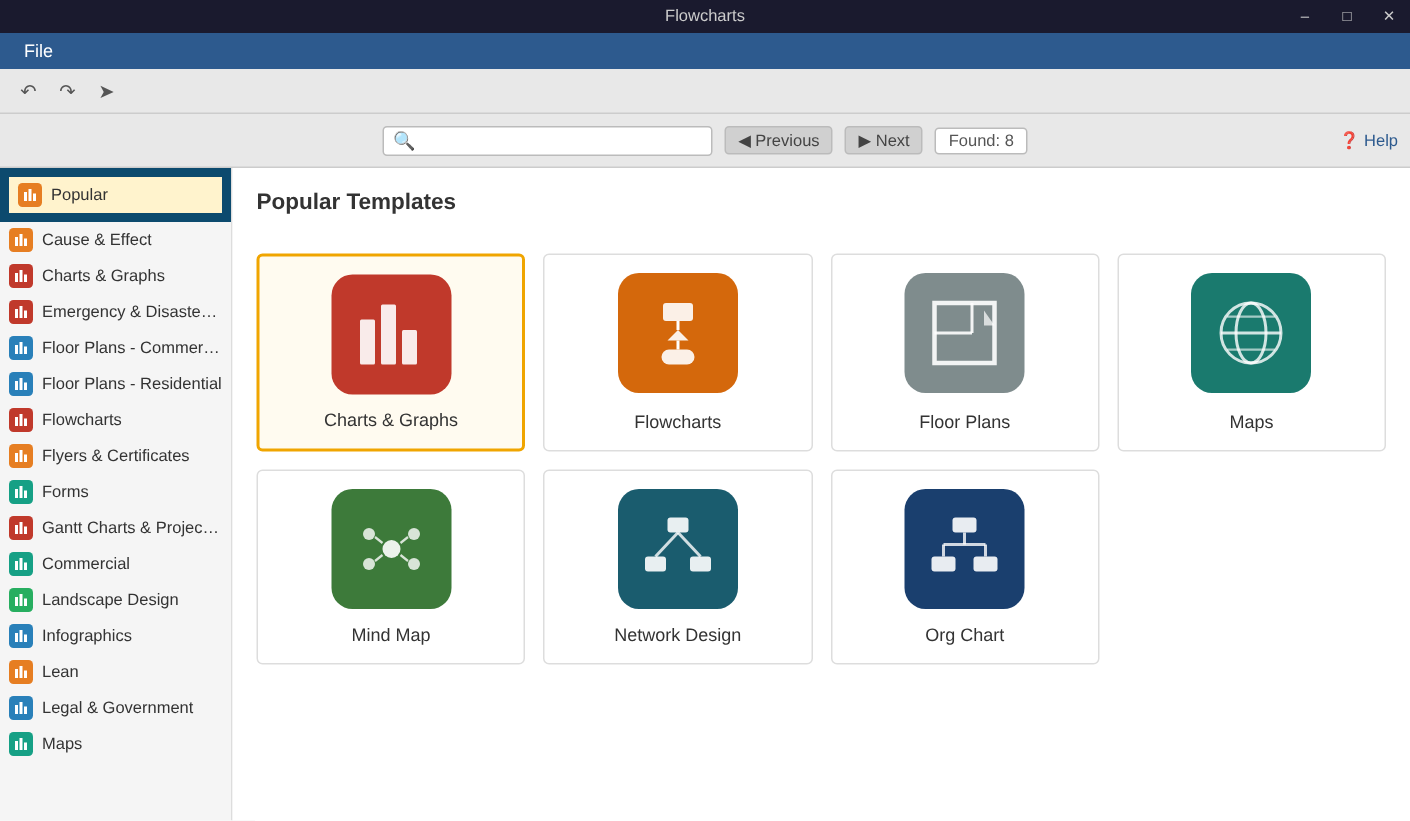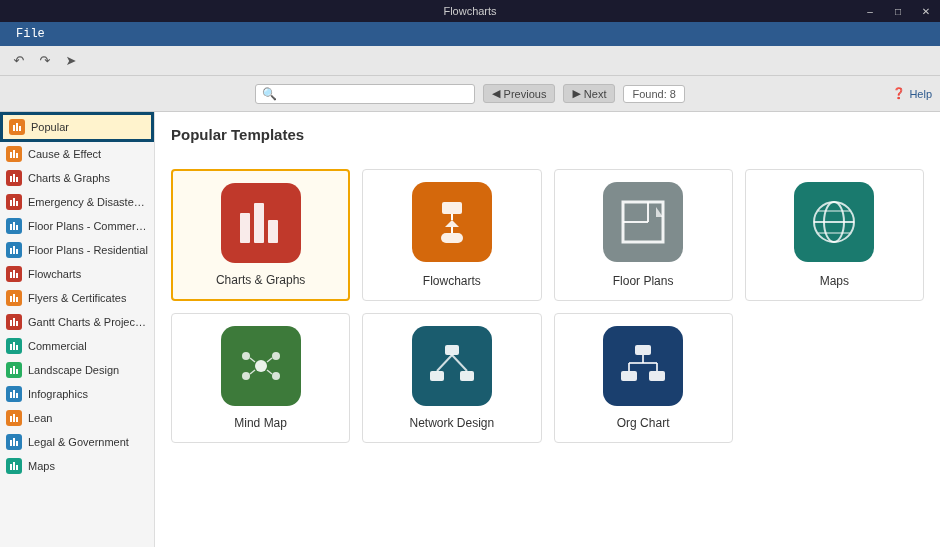--- a/index.html
+++ b/index.html
@@ -44,21 +44,20 @@
       padding: 0 8px;
     }
     .menu-item {
       color: white;
       font-size: 12px;
       padding: 0 8px;
       height: 100%;
       display: flex;
       align-items: center;
       cursor: pointer;
-      font-family: Liberation Mono, monospace;
     }
 
     
     .toolbar {
       background: #e8e8e8;
       height: 30px;
       display: flex;
       align-items: center;
       padding: 0 8px;
       gap: 4px;
@@ -137,21 +136,21 @@
     .sidebar::-webkit-scrollbar-thumb { background: #bbb; border-radius: 3px; }
 
     .sidebar-item {
       display: flex;
       align-items: center;
       padding: 4px 6px;
       cursor: pointer;
       gap: 6px;
       min-height: 22px;
     }
-    .sidebar-item.active { background: #fff3cd; border: 3px solid #0c4a6e; }
+    .sidebar-item.active { background: #fff3cd; border: 6px solid #0c4a6e; }
     .sidebar-item-icon {
       width: 16px;
       height: 16px;
       flex-shrink: 0;
       display: flex;
       align-items: center;
       justify-content: center;
       border-radius: 2px;
       font-size: 10px;
     }
@@ -330,20 +329,31 @@
             <svg width="10" height="10" viewBox="0 0 10 10">
               <rect width="10" height="10" fill="none"></rect>
               <rect x="1" y="3" width="2" height="6" fill="white"></rect>
               <rect x="4" y="1" width="2" height="8" fill="white"></rect>
               <rect x="7" y="4" width="2" height="5" fill="white"></rect>
             </svg>
           </div>
           <span class="sidebar-item-label">Flyers &amp; Certificates</span>
         </div>
         <div class="sidebar-item">
+          <div class="sidebar-item-icon" style="background: rgb(22, 160, 133); border-radius: 3px;">
+            <svg width="10" height="10" viewBox="0 0 10 10">
+              <rect width="10" height="10" fill="none"></rect>
+              <rect x="1" y="3" width="2" height="6" fill="white"></rect>
+              <rect x="4" y="1" width="2" height="8" fill="white"></rect>
+              <rect x="7" y="4" width="2" height="5" fill="white"></rect>
+            </svg>
+          </div>
+          <span class="sidebar-item-label">Forms</span>
+        </div>
+        <div class="sidebar-item">
           <div class="sidebar-item-icon" style="background: rgb(192, 57, 43); border-radius: 3px;">
             <svg width="10" height="10" viewBox="0 0 10 10">
               <rect width="10" height="10" fill="none"></rect>
               <rect x="1" y="3" width="2" height="6" fill="white"></rect>
               <rect x="4" y="1" width="2" height="8" fill="white"></rect>
               <rect x="7" y="4" width="2" height="5" fill="white"></rect>
             </svg>
           </div>
           <span class="sidebar-item-label">Gantt Charts &amp; Project Mgt</span>
         </div>

